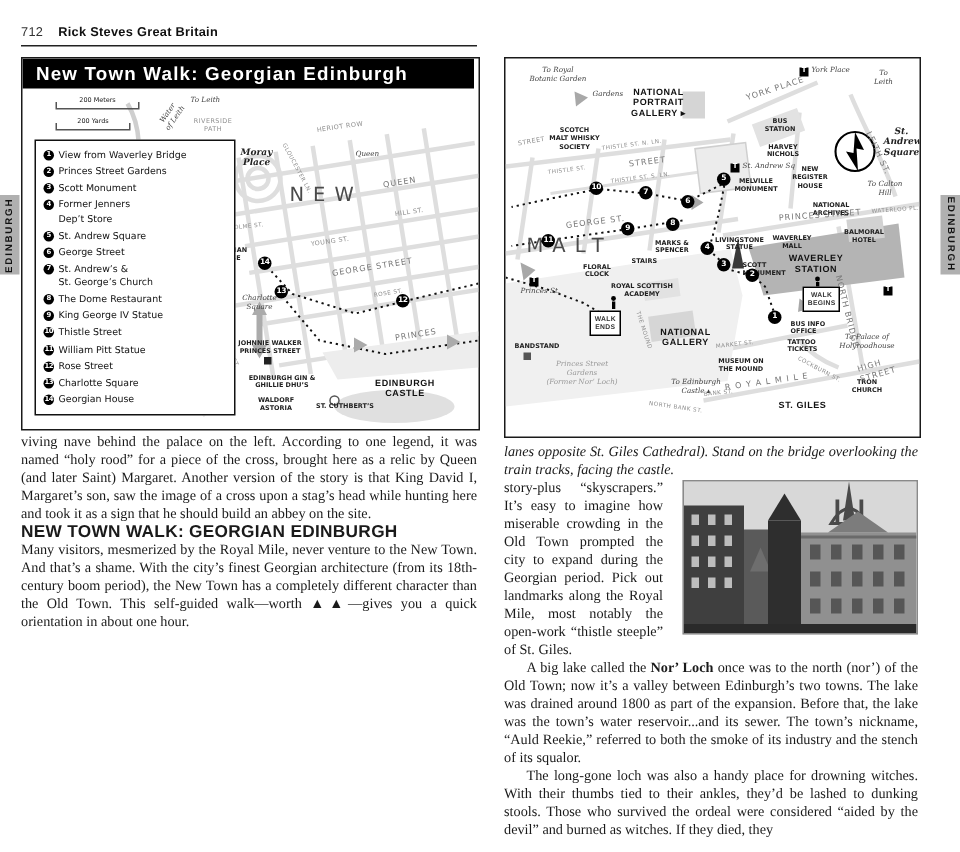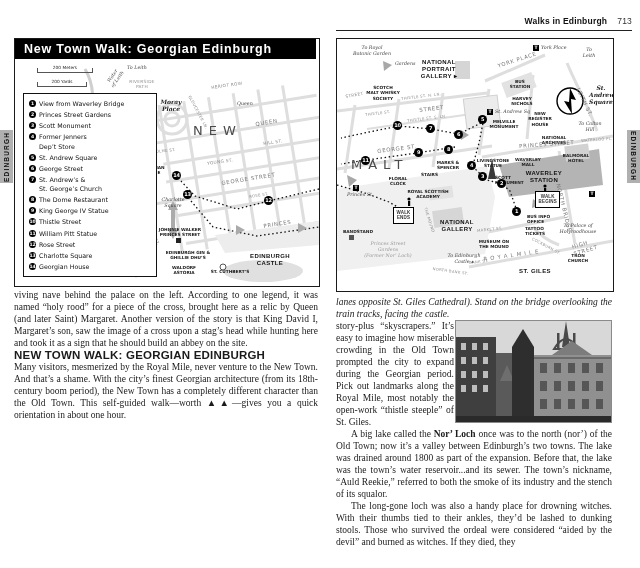--- a/index.html
+++ b/index.html
@@ -76,31 +76,34 @@
   
   .body-text{position:absolute;font-size:9.5px;line-height:12px;text-align:justify;color:#1a1a1a;}
   #page-left .body-text{left:14px;top:289px;width:304px;}
   #page-right .body-text{left:16px;top:296px;width:276px;}
   .body-text p{margin:0;}
   .ind{text-indent:15px;}
   .bullet{font-style:italic;}
   .sect-head{font-family:"Liberation Sans",sans-serif;font-weight:bold;font-size:11.5px;
              letter-spacing:.2px;margin:4px 0 2px 0;text-align:left;}
   .runin{font-weight:bold;}
-  .flexrow{display:flex;gap:1px;}
+  .flexrow{display:flex;gap:13px;}
   .narrowcol{flex:1;text-align:justify;}
   .photo{flex:0 0 157px;width:157px;height:103px;border:1px solid #8a8a8a;box-sizing:border-box;
          background:#d8d8d8;}
 </style>
 </head>
 <body>
 
 <div id="spread">
 
   <div class="page" id="page-left">
+    <div class="pg-header">
+      <span class="pgnum">712</span><span class="pgtitle">Rick Steves Great Britain</span>
+    </div>
     <div class="tab tab-left">EDINBURGH</div>
 
     <div class="mapbox" id="map-left">
       <svg class="map-svg" width="304" height="247" viewBox="0 0 304 247">
         <g stroke="#dedede" stroke-width="3" fill="none">
           <g transform="rotate(-9 220 130)">
             <path d="M120,70 H312"></path>
               <path d="M120,92 H312"></path>
               <path d="M150,114 H312"></path>
             <path d="M150,132 H312"></path>
@@ -243,23 +246,20 @@
       </div>
 
     <div class="body-text">
       <p>viving nave behind the palace on the left. According to one legend, it was named “holy rood” for a piece of the cross, brought here as a relic by Queen (and later Saint) Margaret. Another version of the story is that King David I, Margaret’s son, saw the image of a cross upon a stag’s head while hunting here and took it as a sign that he should build an abbey on the site.</p>
       <p class="sect-head">NEW TOWN WALK: GEORGIAN EDINBURGH</p>
       <p>Many visitors, mesmerized by the Royal Mile, never venture to the New Town. And that’s a shame. With the city’s finest Georgian architecture (from its 18th-century boom period), the New Town has a completely different character than the Old Town. This self-guided walk—worth ▲▲—gives you a quick orientation in about one hour.</p>
     </div>
   </div>
 
   <div class="page" id="page-right">
-    <div class="pg-header">
-      <span class="pgtitle">Walks in Edinburgh</span><span class="pgnum">713</span>
-    </div>
     <div class="tab tab-right">EDINBURGH</div>
 
     <div class="mapbox" id="map-right">
       <svg class="map-svg" width="276" height="252" viewBox="0 0 276 252">
         <g stroke="#dedede" stroke-width="3" fill="none">
           <path d="M0,72 L150,54"></path>
           <path d="M30,90 L148,73" stroke-width="2"></path>
           <path d="M0,130 L155,107"></path>
           <path d="M145,118 L276,97"></path>
           <path d="M148,42 L208,16"></path>

